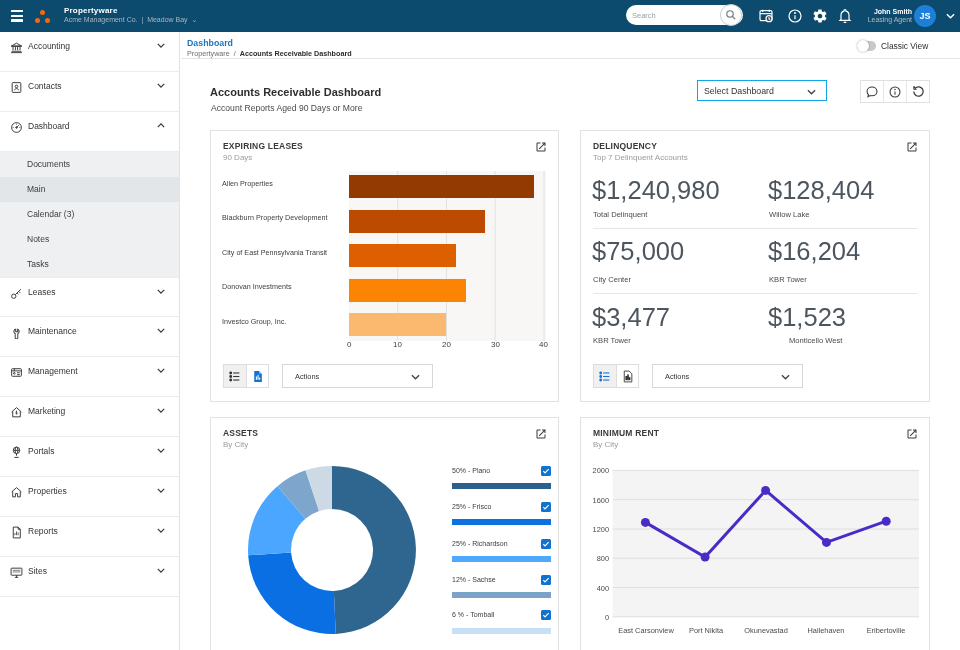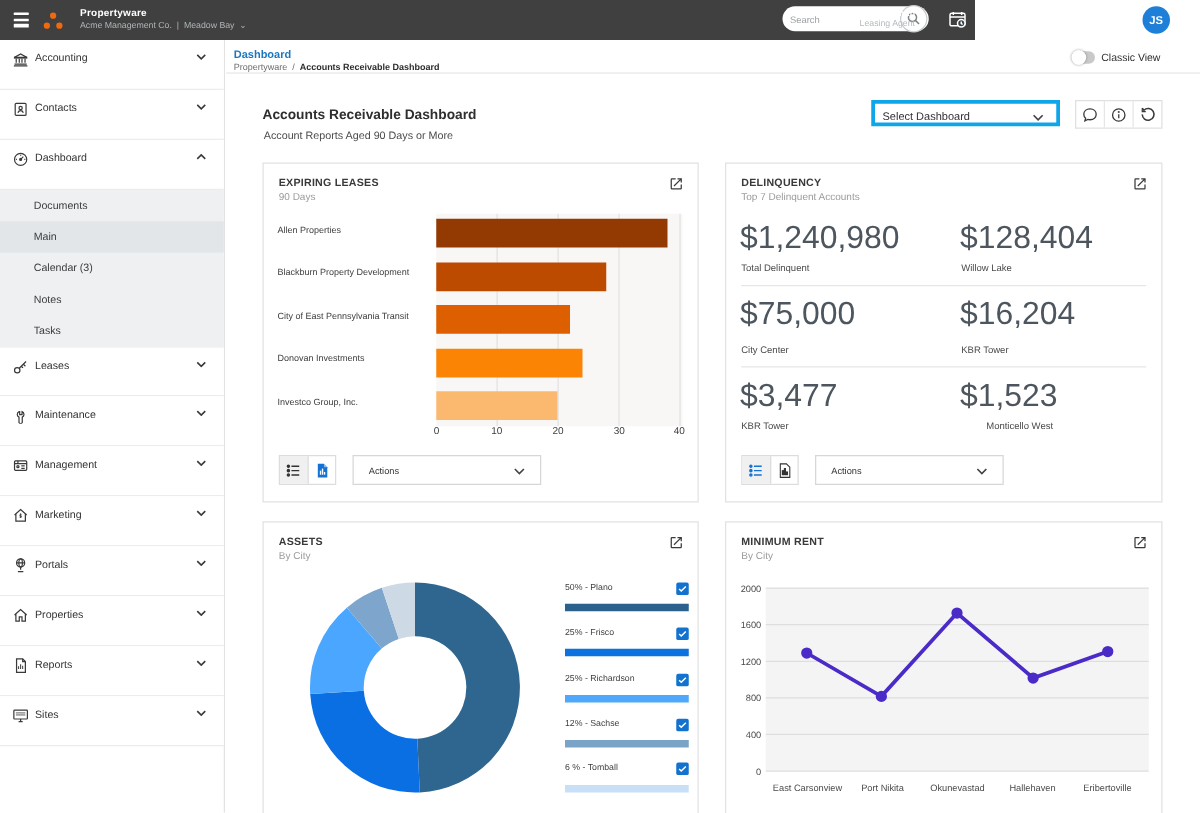--- a/index.html
+++ b/index.html
@@ -1,19 +1,19 @@
 <!DOCTYPE html>
 <html><head>
 <meta charset="utf-8">
 <style>
 * { margin:0; padding:0; box-sizing:border-box; }
 html,body { width:960px; height:650px; overflow:hidden; background:#fff;
   font-family:"Liberation Sans", sans-serif; }
 
-#topbar { position:absolute; left:0; top:0; width:780px; height:32px; background:#404040; }
+#topbar { position:absolute; left:0; top:0; width:960px; height:32px; background:#0c4a6e; }
 #hamb { position:absolute; left:11px; top:10px; width:12px; height:12px; }
 #hamb div { height:2.4px; background:#fff; margin-bottom:2.2px; border-radius:0.5px; }
 .dot { position:absolute; background:#F0690F; border-radius:50%; width:5px; height:5px; }
 #pw-title { position:absolute; left:64px; top:6px; color:#fff; font-size:8px; font-weight:bold; letter-spacing:0.2px;}
 #pw-sub { position:absolute; left:64px; top:15.5px; color:#aeb5ba; font-size:7px; }
 #searchpill { position:absolute; left:626px; top:5px; width:117px; height:20px; background:#fff; border-radius:10px; }
 #searchtxt { position:absolute; left:6px; top:6px; font-size:7.5px; color:#9aa0a4; }
 #searchcirc { position:absolute; right:1px; top:-1px; width:22px; height:22px; border:1px solid #c9cdd0; border-radius:50%; background:#fff; }
 .tico { position:absolute; top:8px; width:16px; height:16px; }
 #user-name { position:absolute; right:48px; top:7.5px; color:#fff; font-size:7px; font-weight:bold; text-align:right; }
@@ -33,21 +33,21 @@
 #crumb1 { position:absolute; left:6px; top:6px; color:#1b77c2; font-size:8.8px; font-weight:bold; }
 #crumb2 { position:absolute; left:6px; top:17px; font-size:7.2px; color:#6d6d6d; }
 #crumb2 b { color:#2d2d2d; }
 #toggle { position:absolute; left:676px; top:9px; width:19px; height:10px; background:#c9c9c9; border-radius:5px; }
 #toggle .knob { position:absolute; left:0px; top:-1px; width:12px; height:12px; background:#fff; border-radius:50%; box-shadow:0 0 2px rgba(0,0,0,0.4); }
 #classic { position:absolute; left:700px; top:9px; font-size:8.4px; color:#2d2d2d;text-align:right; }
 
 #main { position:absolute; left:181px; top:59px; width:779px; height:591px; background:#fff; }
 #ptitle { position:absolute; left:29px; top:27px; font-size:11px; font-weight:bold; color:#2e2e2e; }
 #psub { position:absolute; left:30px; top:44px; font-size:8.6px; color:#4b4b4b; }
-#seldash { position:absolute; left:516px; top:21px; width:151px; height:21px; border:3px solid #0ea5e9; font-size:8.8px; color:#333; line-height:20px; padding-left:6px; background:#fff; }
+#seldash { position:absolute; left:516px; top:21px; width:130px; height:21px; border:1px solid #0ea5e9; font-size:8.8px; color:#333; line-height:20px; padding-left:6px; background:#fff; }
 #seldash .chev { position:absolute; right:10px; top:8px; }
 #btngrp { position:absolute; left:679px; top:21px; width:70px; height:23px; border:1px solid #e0e0e0; display:flex; background:#fff;}
 #btngrp .cell { flex:1; border-right:1px solid #e6e6e6; display:flex; align-items:center; justify-content:center; }
 #btngrp .cell:last-child { border-right:none; }
 
 .card { position:absolute; background:#fff; border:1px solid #e2e2e2; }
 #card1 { left:29px; top:71px; width:349px; height:272px;padding-left:20px; }
 #card2 { left:399px; top:71px; width:350px; height:272px; }
 #card3 { left:29px; top:358px; width:349px; height:240px; }
 #card4 { left:399px; top:358px; width:350px; height:240px; }

